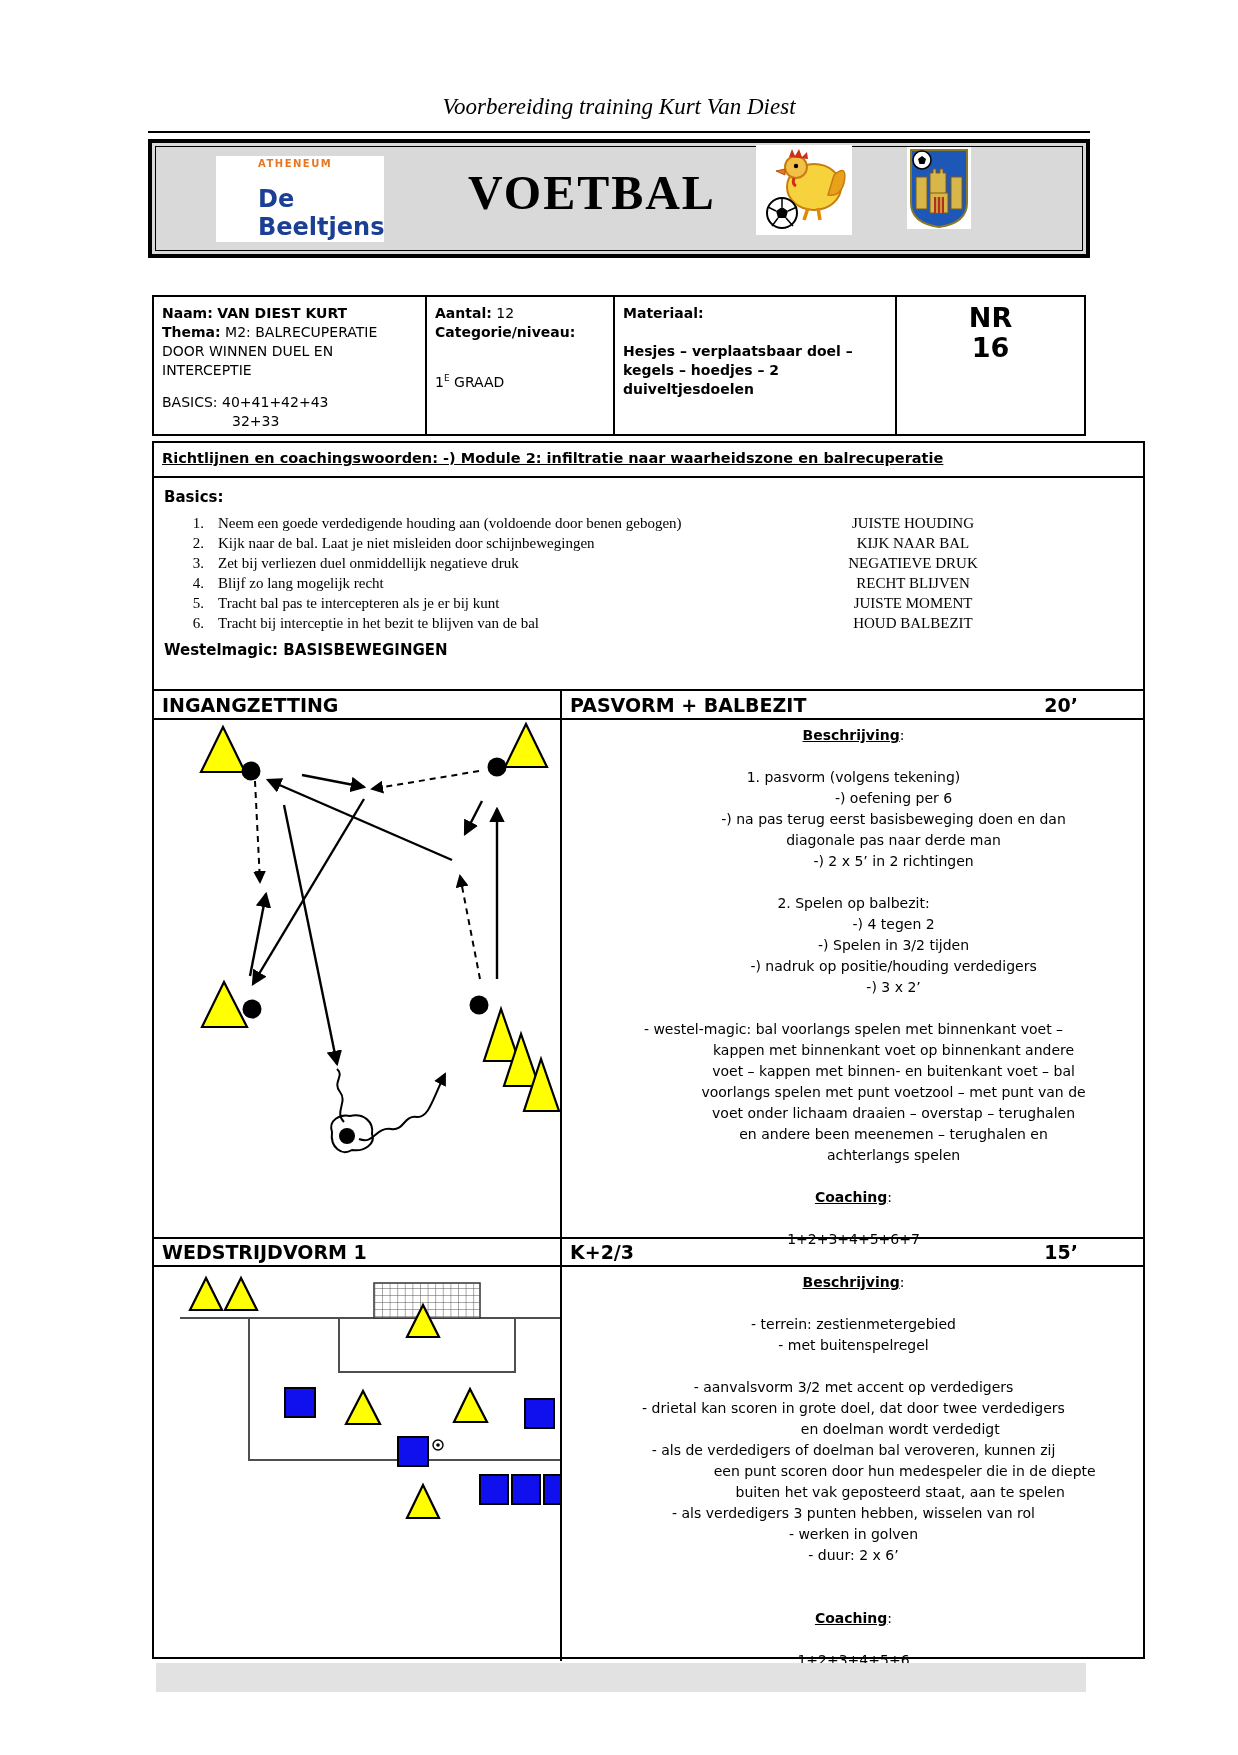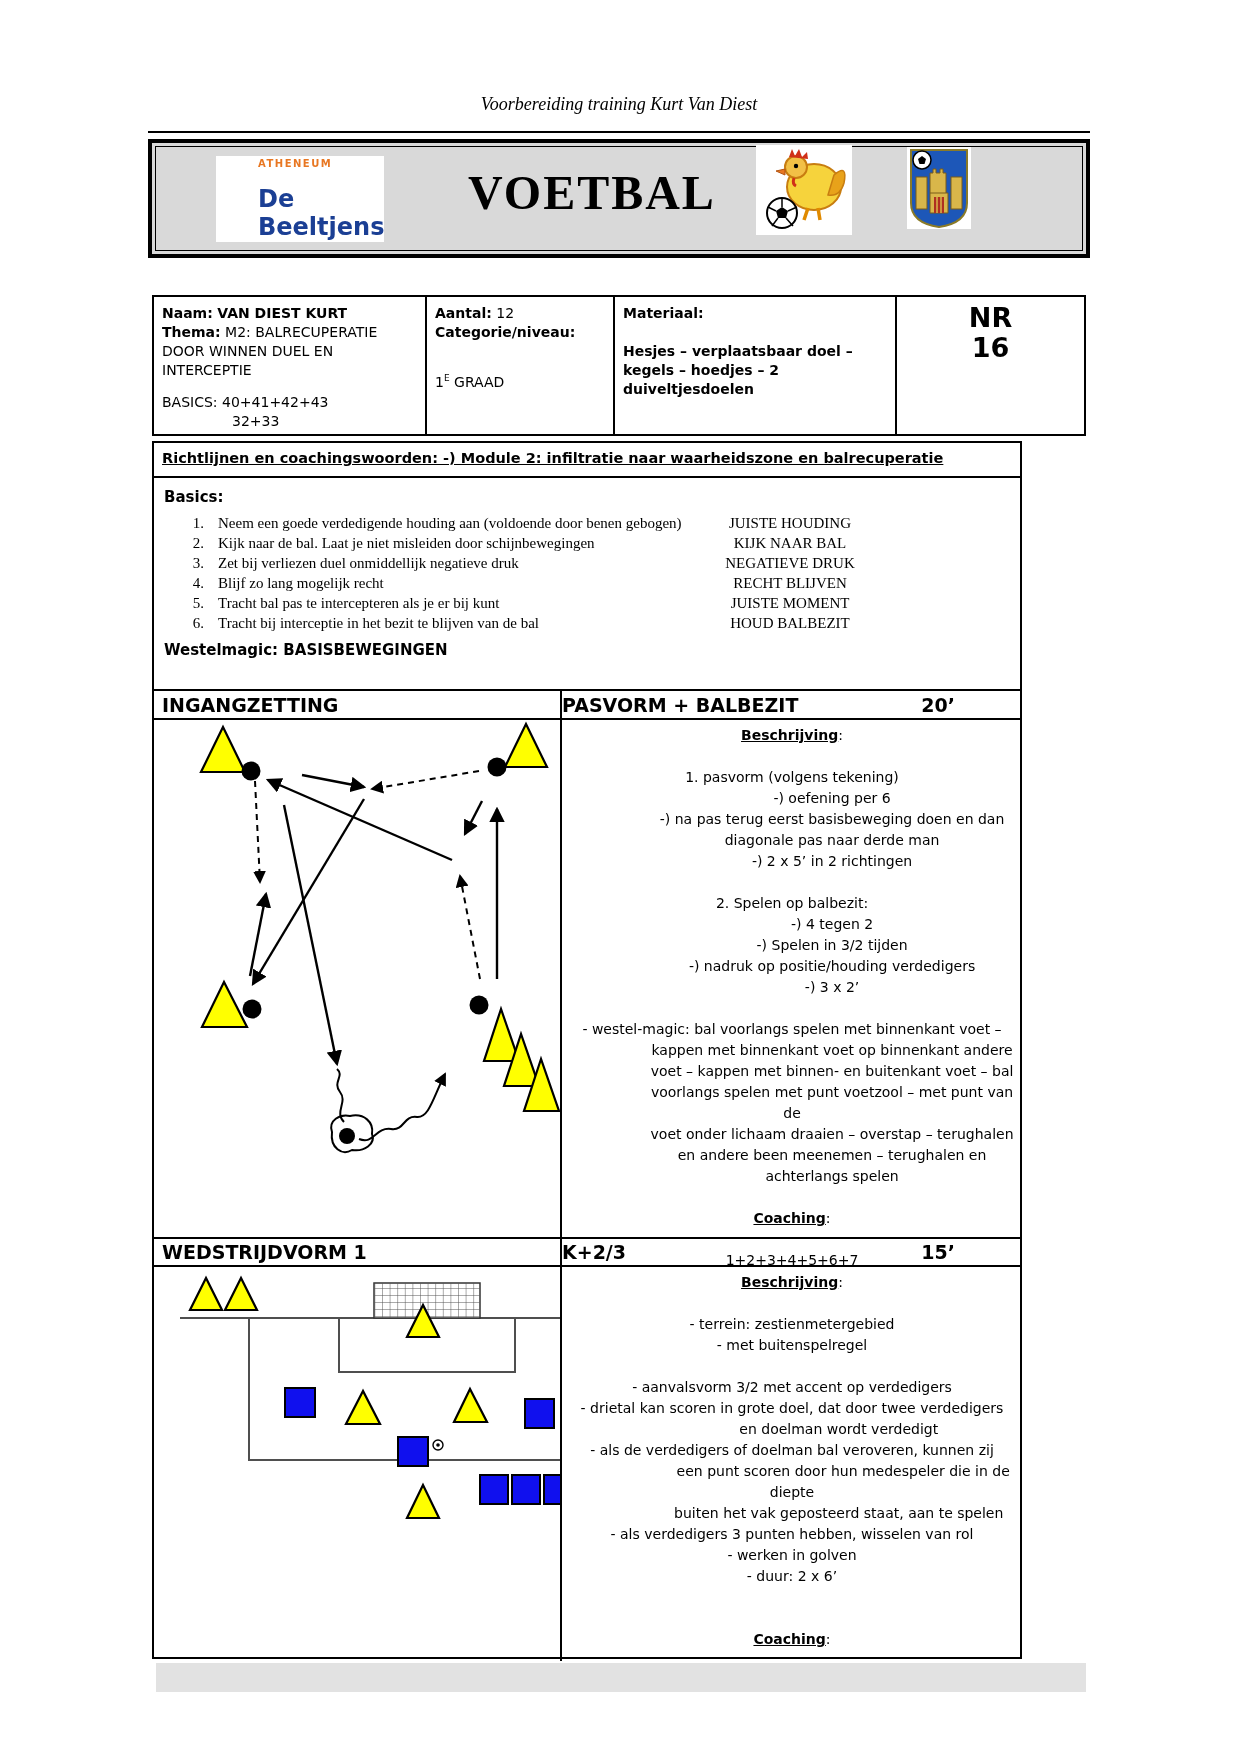--- a/index.html
+++ b/index.html
@@ -1,21 +1,21 @@
 <!DOCTYPE html>
 <html style="--header-bg: #d9d9d9; --cone-fill: #ffff00; --square-fill: #1010ee; --footer-bar: #e2e2e2; --logo-blue: #2456a8; --logo-teal: #2fb3a3; --logo-orange: #e87722; --logo-navy: #1b3f94; --crest-blue: #1d57b8; --crest-gold: #d9b64a; --mascot-yellow: #f6d33c; --mascot-red: #d03018;"><head>
 <meta charset="utf-8">
 <style>
   html,body{margin:0;padding:0;background:#fff;}
   .page{position:relative;width:1238px;height:1755px;background:#fff;
         font-family:"DejaVu Sans","Liberation Sans",sans-serif;color:#000;overflow:hidden;}
 
   
   .doc-title{position:absolute;left:0;top:94px;width:100%;text-align:center;
-             font-family:"Liberation Serif","DejaVu Serif",serif;font-style:italic;font-size:18px;}
+             font-family:"Liberation Serif","DejaVu Serif",serif;font-style:italic;font-size:23px;}
   .title-rule{position:absolute;left:148px;top:131px;width:942px;height:2px;background:#000;}
 
   
   .header-box{position:absolute;left:148px;top:139px;width:934px;height:111px;
               background:var(--header-bg);border:4px solid #000;}
   .header-box .inner-line{position:absolute;inset:3px;border:1.5px solid #000;pointer-events:none;}
   .logo-card{position:absolute;left:64px;top:13px;width:168px;height:86px;background:#fff;
              display:flex;align-items:center;gap:19px;padding-left:23px;box-sizing:border-box;}
   .logo-org{font-size:10px;letter-spacing:1.5px;color:var(--logo-orange);font-weight:bold;}
   .logo-name{font-size:24px;font-weight:bold;color:var(--logo-navy);margin-top:16px;}
@@ -28,42 +28,42 @@
   .info-table{position:absolute;left:152px;top:295px;width:934px;height:141px;border:2px solid #000;box-sizing:border-box;}
   .info-col-div{position:absolute;top:0;bottom:0;width:2px;background:#000;}
   .icell{position:absolute;top:0;bottom:0;padding:7px 8px;font-size:14px;line-height:19px;box-sizing:border-box;}
   .b{font-weight:bold;}
   .basics-code2{margin-left:70px;}
   .nr-cell{display:flex;flex-direction:column;align-items:center;padding-top:6px;
            font-size:27px;font-weight:bold;line-height:30px;}
   sup.gr{font-size:9px;vertical-align:super;}
 
   
-  .main-table{position:absolute;left:152px;top:441px;width:870px;height:1218px;border:2px solid #000;box-sizing:border-box;}
+  .main-table{position:absolute;left:152px;top:441px;width:993px;height:1218px;border:2px solid #000;box-sizing:border-box;}
   .row{position:absolute;left:0;right:0;box-sizing:border-box;}
   .row-richtlijnen{top:0;height:33px;padding:7px 8px 0 8px;font-size:14.5px;font-weight:bold;}
   .row-richtlijnen span{text-decoration:underline;}
   .row-basics{top:33px;height:213px;border-top:2px solid #000;padding:10px 0 0 10px;}
   .basics-title{font-size:15px;font-weight:bold;}
   .basics-list{margin-top:7px;font-family:"Liberation Serif","DejaVu Serif",serif;font-size:15px;line-height:20px;}
   .bitem{display:flex;}
   .bitem .num{width:54px;text-align:right;padding-right:14px;box-sizing:border-box;flex:none;}
   .bitem .txt{flex:1;}
   .bitem .kw{width:200px;margin-right:130px;text-align:center;flex:none;}
   .westel{margin-top:8px;font-size:15px;font-weight:bold;font-family:"DejaVu Sans",sans-serif;}
 
   .row-head1{top:246px;height:29px;border-top:2px solid #000;}
   .row-cont1{top:275px;height:519px;border-top:2px solid #000;}
   .row-head2{top:794px;height:28px;border-top:2px solid #000;}
   .row-cont2{top:822px;height:396px;border-top:2px solid #000;}
 
   .hrow{display:flex;height:100%;}
   .hleft{width:408px;flex:none;border-right:2px solid #000;display:flex;align-items:center;
          padding-left:8px;box-sizing:border-box;font-size:19px;font-weight:bold;}
-  .hright{flex:1;display:flex;align-items:center;padding-left:0;font-size:19px;font-weight:bold;}
+  .hright{flex:1;display:flex;align-items:center;padding-left:8px;font-size:19px;font-weight:bold;}
   .hdur{margin-left:auto;margin-right:65px;}
 
   .crow{display:flex;height:100%;}
   .cleft{width:408px;flex:none;border-right:2px solid #000;position:relative;overflow:hidden;box-sizing:border-box;}
   .cright{flex:1;padding:5px 6px 0 8px;box-sizing:border-box;font-size:14px;line-height:21px;text-align:center;}
   .desc-label span.u, .coach-label span.u{font-weight:bold;text-decoration:underline;}
   .desc-lines{white-space:pre-wrap;}
   .coach-label{margin-top:21px;}
   .coach-label.big-gap{margin-top:42px;}
   .coach-value{margin-top:21px;}

